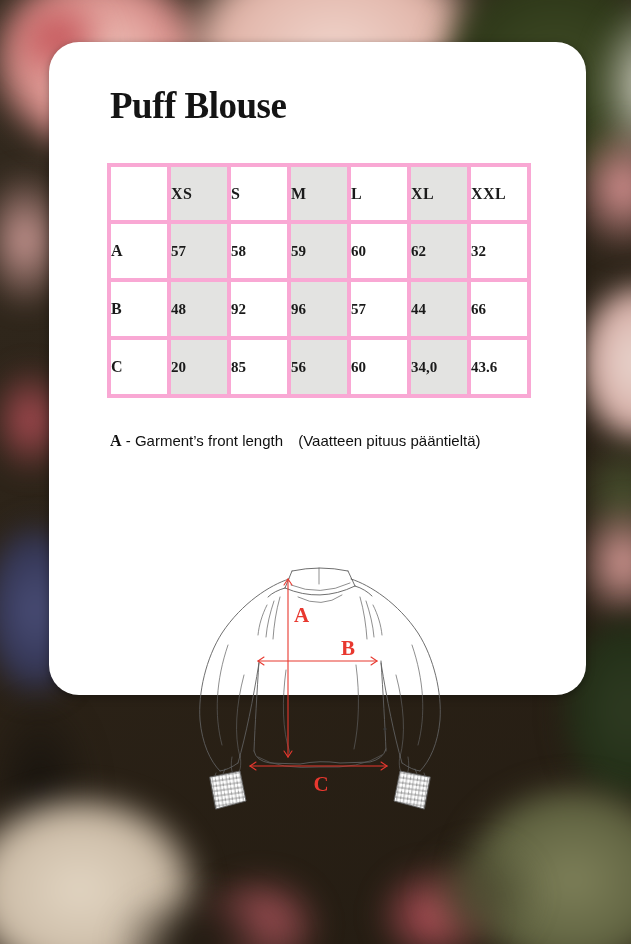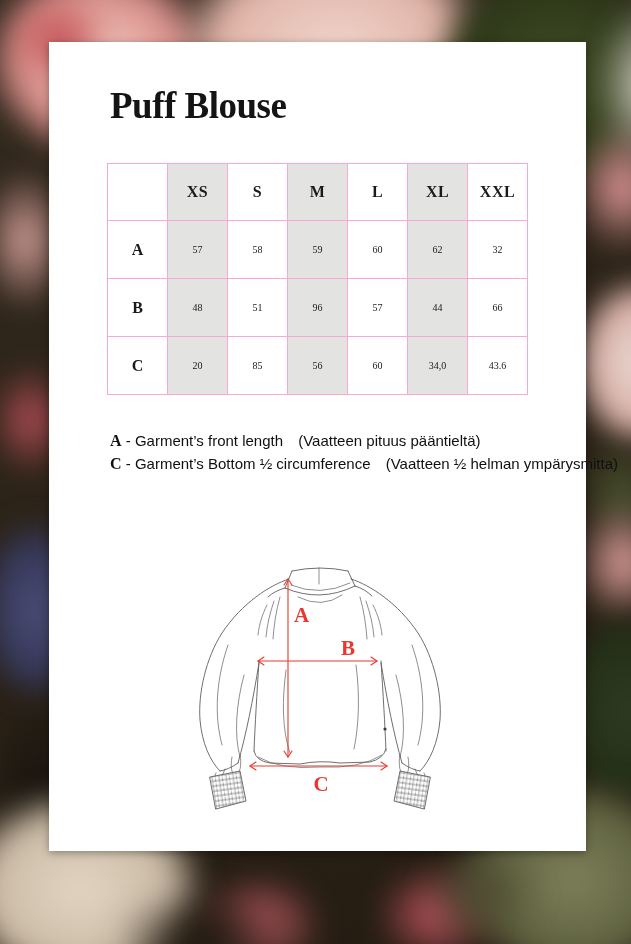--- a/index.html
+++ b/index.html
@@ -29,44 +29,44 @@
   .b14{left:-35px; top:495px; width:140px; height:230px; background:radial-gradient(closest-side,#4b4f79,#343655 58%,rgba(52,54,85,0) 80%);}
   .b15{left:-25px; top:675px; width:130px; height:230px; background:radial-gradient(closest-side,#17130e,rgba(23,19,14,0) 82%);}
   .b16{left:-75px; top:765px; width:310px; height:250px; background:radial-gradient(closest-side,#e2d5c2,#cbbba6 58%,rgba(203,187,166,0) 82%);}
   .b17{left:175px; top:855px; width:170px; height:140px; background:radial-gradient(closest-side,#c75f6a,rgba(199,95,106,0) 76%);}
   .b18{left:355px; top:845px; width:160px; height:140px; background:radial-gradient(closest-side,#c35561,rgba(195,85,97,0) 76%);}
   .b19{left:405px; top:825px; width:150px; height:140px; background:radial-gradient(closest-side,#4c4c31,rgba(76,76,49,0) 80%);}
   .b20{left:95px;  top:875px; width:220px; height:130px; background:radial-gradient(closest-side,#221b12,rgba(34,27,18,0) 85%);}
 
   
   .card {
-    position:absolute; left:49px; top:42px; width:537px; height:809px;
-    background:#ffffff; box-shadow:0 2px 8px rgba(0,0,0,0.35);
+    position:absolute; left:49px; top:42px; width:537px; height:653px;
+    background:#ffffff; box-shadow:0 2px 8px rgba(0,0,0,0.35);border-radius:30px;
   }
 
   .title {
     position:absolute; left:61px; top:44px;
     font-family:"Liberation Serif", serif; font-weight:700;
     font-size:37px; letter-spacing:-0.5px; color:#141414; line-height:1.1;
   }
 
   
   .size-table-wrap { position:absolute; left:58px; top:121px; }
   table { border-collapse:collapse; table-layout:fixed; width:421px;
           font-family:"Liberation Serif", serif; color:#1a1a1a; }
   col { width:60px; }
   col.shade { background:#E3E3E1; }
-  th, td { border:1px solid #f9a8d4; text-align:center; vertical-align:middle; }
+  th, td { border:4px solid #f9a8d4; text-align:left; vertical-align:middle; }
   thead th { height:57px; font-size:16px; font-weight:700; letter-spacing:0.5px; }
   tbody th { height:58px; font-size:16px; font-weight:700; }
-  tbody td { height:58px; font-size:10px; font-weight:400; }
+  tbody td { height:58px; font-size:15px; font-weight:700; }
 
   
   .legend { position:absolute; left:61px; top:388px; color:#101010; }
-  .legend-line { font-size:15px; line-height:22.5px; white-space:nowrap; }
+  .legend-line { font-size:15px; line-height:22.5px; white-space:nowrap;text-align:center; }
   .legend-key { font-family:"Liberation Serif", serif; font-weight:700; font-size:16px; }
   .legend-fi { margin-left:11px; }
 
   
   .diagram { position:absolute; left:121px; top:503px; width:300px; height:290px; }
   .red-label { font-family:"Liberation Serif", serif; font-weight:700; font-size:21px; }
 </style>
 </head>
 <body>
 
@@ -125,21 +125,21 @@
           <td>57</td>
           <td>58</td>
           <td>59</td>
           <td>60</td>
           <td>62</td>
           <td>32</td>
         </tr>
         <tr>
           <th>B</th>
           <td>48</td>
-          <td>51</td>
+          <td>92</td>
           <td>96</td>
           <td>57</td>
           <td>44</td>
           <td>66</td>
         </tr>
         <tr>
           <th>C</th>
           <td>20</td>
           <td>85</td>
           <td>56</td>
@@ -149,25 +149,20 @@
         </tr>
       </tbody>
     </table>
   </div>
 
   <div class="legend">
     <div class="legend-line">
       <span class="legend-key">A</span>
       <span>- Garment’s front length</span>
       <span class="legend-fi">(Vaatteen pituus pääntieltä)</span>
-    </div>
-    <div class="legend-line">
-      <span class="legend-key">C</span>
-      <span>- Garment’s Bottom ½ circumference</span>
-      <span class="legend-fi">(Vaatteen ½ helman ympärysmitta)</span>
     </div>
   </div>
 
   <svg class="diagram" viewBox="0 0 300 290">
     <defs>
       <pattern id="weave" width="7" height="5" patternUnits="userSpaceOnUse" patternTransform="rotate(-8)">
         <rect width="7" height="5" fill="#ffffff"></rect>
         <path d="M0,0 H7 M0,5 H7" stroke="#6f6f6f" stroke-width="0.7" fill="none"></path>
         <path d="M2.2,0 V5 M5.4,2.5 V5 M5.4,0 V1.5" stroke="#6f6f6f" stroke-width="0.6" fill="none"></path>
       </pattern>

